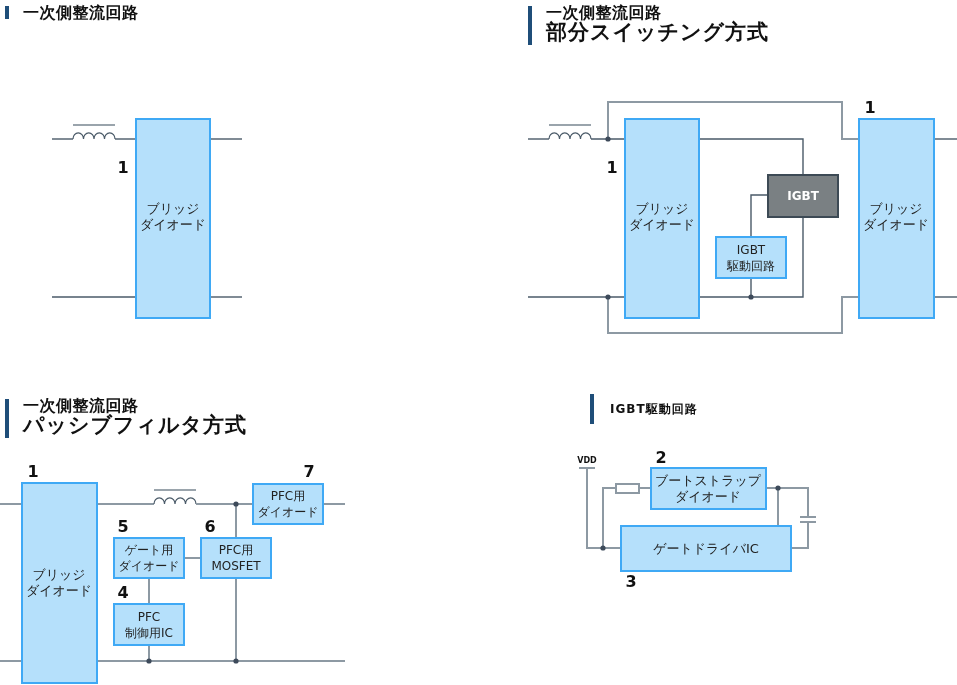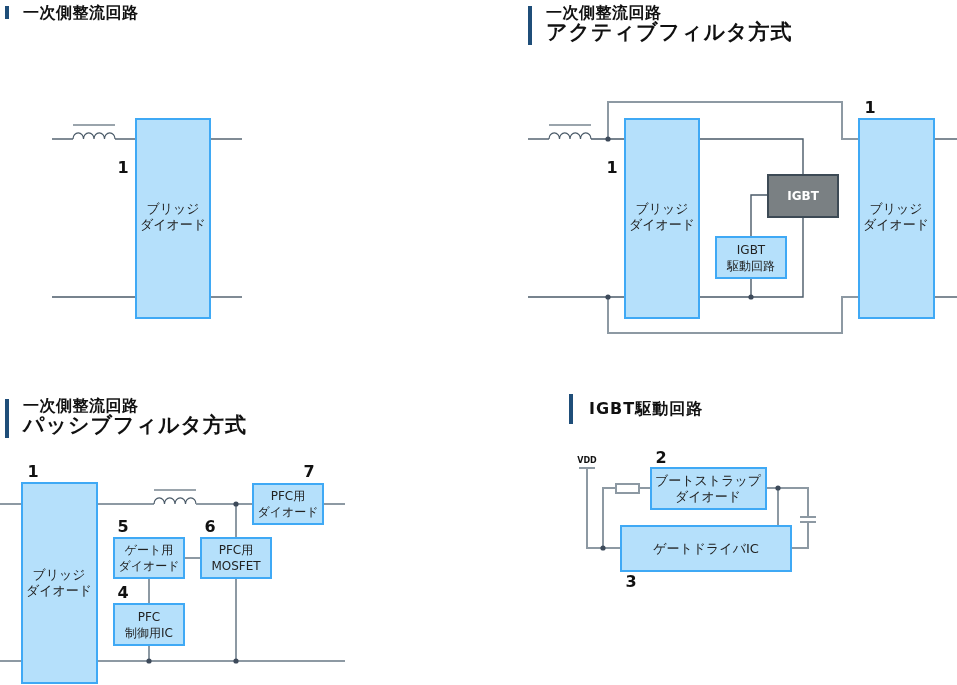--- a/index.html
+++ b/index.html
@@ -2,21 +2,21 @@
 <html><head>
 <meta charset="utf-8">
 <style>
   html, body { margin:0; padding:0; background:#ffffff; }
   body { width:957px; height:685px; position:relative; overflow:hidden;
          font-family:"DejaVu Sans", "Liberation Sans", sans-serif; color:#111; }
   .hdr { position:absolute; border-left:4px solid #1f4e79; padding-left:14px; }
   .hdr .sub { font-size:16px; font-weight:bold; line-height:13px; letter-spacing:0.5px; }
   .hdr .main { font-size:21px; font-weight:bold; line-height:26px; letter-spacing:1px; }
   .hdr-single { position:absolute; border-left:4px solid #1f4e79; padding-left:16px;
-                font-size:16px; font-weight:bold; line-height:30px; letter-spacing:1px; }
+                font-size:12px; font-weight:bold; line-height:30px; letter-spacing:1px;margin-left:21px; }
   svg { position:absolute; left:0; top:0; }
   .box { fill:#b5e0fb; stroke:#3fa9f5; stroke-width:2; }
   .igbt { fill:#7a8083; stroke:#3d4a55; stroke-width:2; }
   .wire { stroke:#4a5a68; stroke-width:1.4; fill:none; }
   .wire-l { stroke:#8d99a3; stroke-width:2; fill:none; }
   .coil { stroke:#4a5a68; stroke-width:1.2; fill:none; }
   .core { stroke:#9aa4ac; stroke-width:2; }
   .dot { fill:#3d4a5a; }
   .t { font-family:"DejaVu Sans","Liberation Sans",sans-serif; font-size:13px; fill:#222; text-anchor:middle; }
   .ts { font-family:"DejaVu Sans","Liberation Sans",sans-serif; font-size:12px; fill:#222; text-anchor:middle; }
@@ -25,21 +25,21 @@
   .vdd { font-family:"DejaVu Sans","Liberation Sans",sans-serif; font-size:8px; font-weight:bold; fill:#111; text-anchor:middle; }
 </style>
 </head>
 <body>
 
 <div class="hdr" style="left:5px; top:6px;">
   <div class="sub">一次側整流回路</div>
 </div>
 <div class="hdr" style="left:528px; top:6px;">
   <div class="sub">一次側整流回路</div>
-  <div class="main">アクティブフィルタ方式</div>
+  <div class="main">部分スイッチング方式</div>
 </div>
 <div class="hdr" style="left:5px; top:399px;">
   <div class="sub">一次側整流回路</div>
   <div class="main">パッシブフィルタ方式</div>
 </div>
 <div class="hdr-single" style="left:569px; top:394px;">IGBT駆動回路</div>
 
 <svg width="957" height="685" viewBox="0 0 957 685">
 
   <g>

